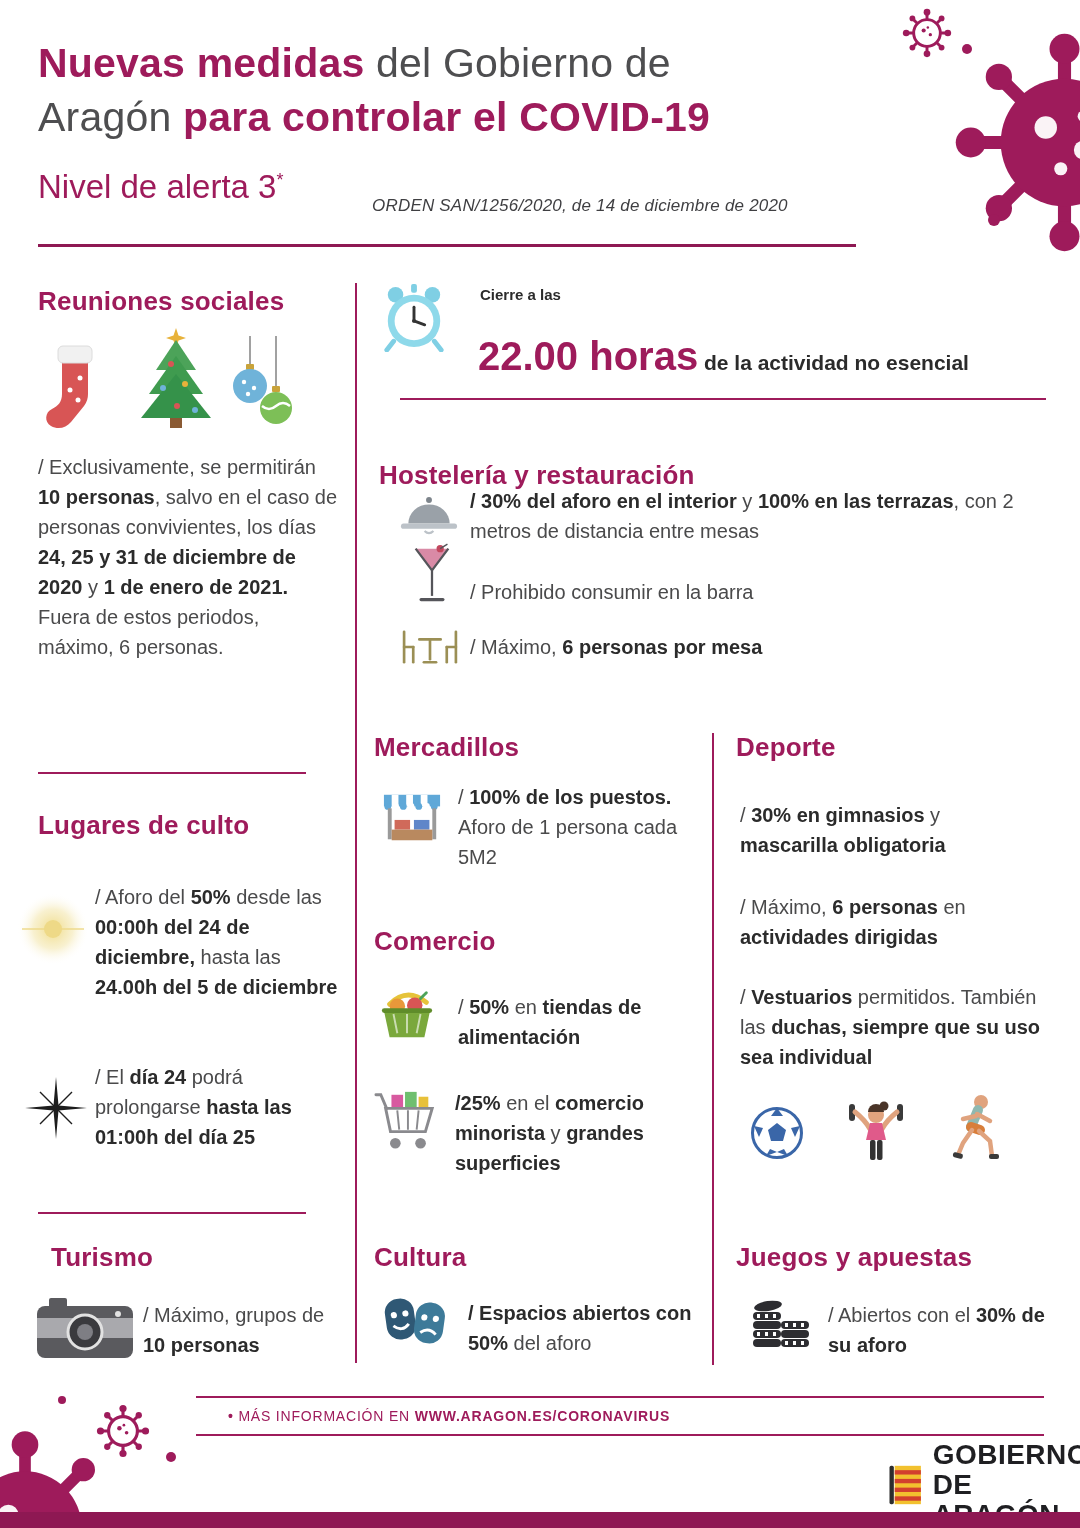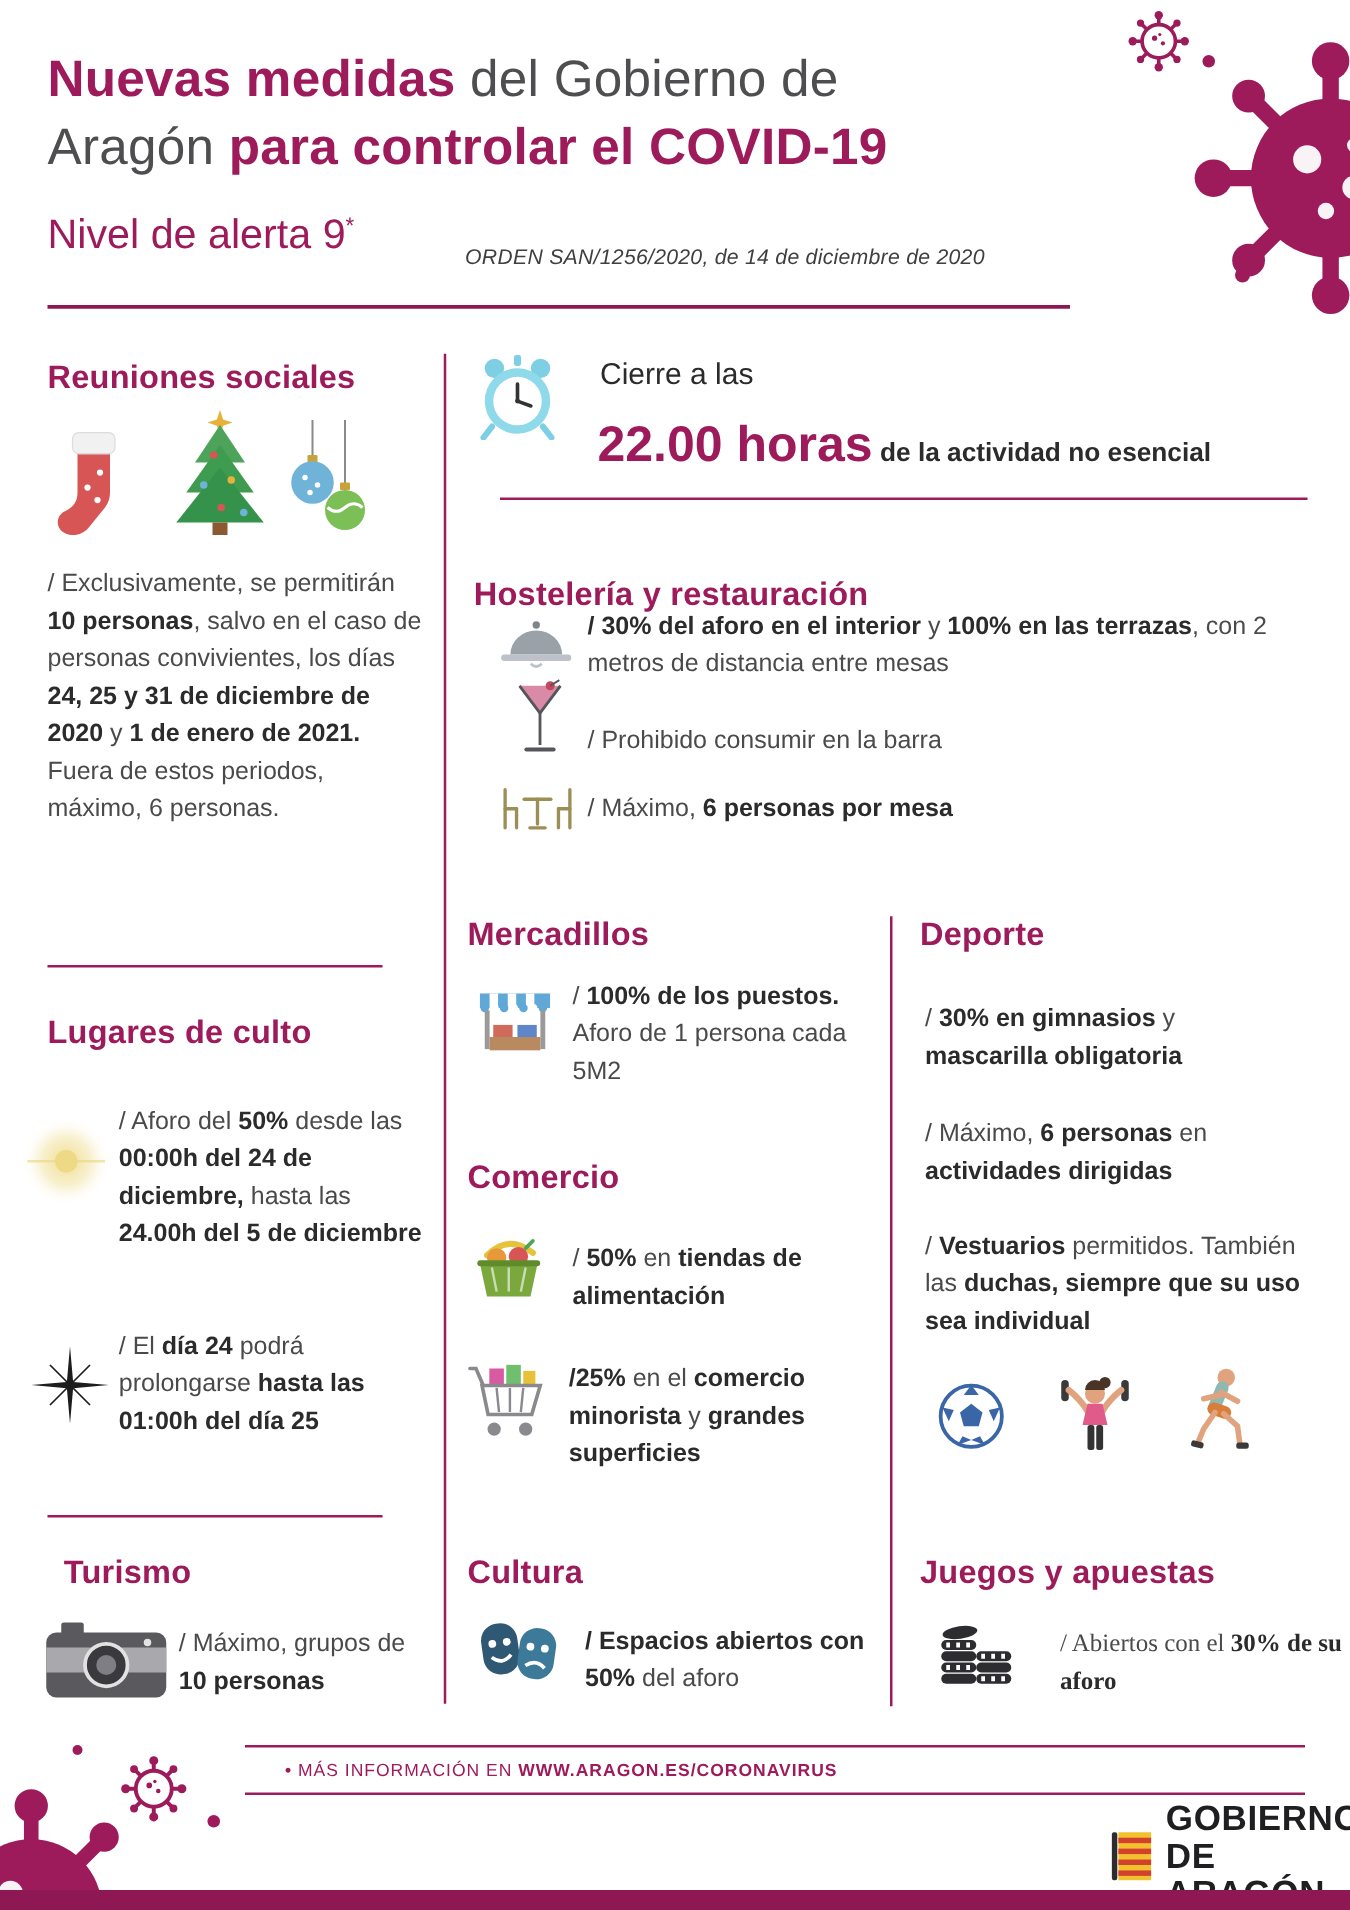--- a/index.html
+++ b/index.html
@@ -8,35 +8,35 @@
   .page { position:relative; width:1080px; height:1528px; background:#ffffff; overflow:hidden; }
   .abs { position:absolute; }
   .h { font-weight:700; color:var(--accent); font-size:26px; letter-spacing:.2px; }
   .p { color:var(--txt); font-size:20px; line-height:1.5; }
   .rb { font-weight:700; color:var(--bold); }
   .rule { background:var(--accent); }
   .title { font-size:41px; color:#4e4e50; letter-spacing:.2px; }
   .alert { font-size:33px; color:var(--accent); }
   .alert sup { font-size:18px; vertical-align:super; }
   .order { font-size:17px; font-style:italic; color:#3f3f42; letter-spacing:.2px; }
-  .cierre1 { font-size:24px; font-weight:400; color:var(--bold); }
+  .cierre1 { font-size:15px; font-weight:700; color:var(--bold); }
   .cierre-time { font-size:40px; font-weight:700; color:var(--accent); }
   .cierre-rest { font-size:21px; font-weight:700; color:var(--bold); }
   .finfo { font-size:14px; color:var(--accent); letter-spacing:.8px; }
   .logo-text { font-size:28px; font-weight:700; color:#1f1f22; line-height:1.08; letter-spacing:.5px; }
   svg { display:block; width:100%; height:100%; }
 </style>
 </head>
 <body>
 
 <div class="page">
 
   <div class="abs title" style="left:38px; top:40px;"><span class="rb" style="color: rgb(158, 27, 91);">Nuevas medidas</span><span> del Gobierno de</span></div>
   <div class="abs title" style="left:38px; top:94px;"><span>Aragón </span><span class="rb" style="color: rgb(158, 27, 91);">para controlar el COVID-19</span></div>
-  <div class="abs alert" style="left:38px; top:168px;"><span>Nivel de alerta 9</span><sup>*</sup></div>
+  <div class="abs alert" style="left:38px; top:168px;"><span>Nivel de alerta 3</span><sup>*</sup></div>
   <div class="abs order" style="left:372px; top:196px;">ORDEN SAN/1256/2020, de 14 de diciembre de 2020</div>
   <div class="abs" style="left:38px; top:244px; width:818px; height:3px; background:var(--accent-dark);"></div>
 
   <div class="abs" style="left:902px; top:8px; width:50px; height:50px;">
     <svg viewBox="0 0 120 120">
       <g stroke="#9e1b5b" stroke-width="7" stroke-linecap="round">
         <line x1="60" y1="60" x2="60" y2="10"></line>
           <line x1="60" y1="60" x2="60" y2="110"></line>
         <line x1="60" y1="60" x2="10" y2="60"></line>
           <line x1="60" y1="60" x2="110" y2="60"></line>
@@ -373,21 +373,21 @@
           <rect x="23" y="38" width="3" height="4"></rect>
         <rect x="35" y="29" width="3" height="4"></rect>
           <rect x="43" y="29" width="3" height="4"></rect>
           <rect x="51" y="29" width="3" height="4"></rect>
         <rect x="35" y="47" width="3" height="4"></rect>
           <rect x="43" y="47" width="3" height="4"></rect>
           <rect x="51" y="47" width="3" height="4"></rect>
       </g>
     </svg>
   </div>
-  <div class="abs p" style="left:848px; top:1300px; width:230px;font-family:Liberation Serif, serif;"><span>/ Abiertos con el </span><span class="rb">30% de su aforo</span></div>
+  <div class="abs p" style="left:828px; top:1300px; width:230px;"><span>/ Abiertos con el </span><span class="rb">30% de su aforo</span></div>
 
   <div class="abs rule" style="left:196px; top:1396px; width:848px; height:2px;"></div>
   <div class="abs finfo" style="left:228px; top:1408px;"><span class="rb" style="color: rgb(158, 27, 91);">•   </span><span>MÁS INFORMACIÓN EN </span><span class="rb" style="color: rgb(158, 27, 91);">WWW.ARAGON.ES/CORONAVIRUS</span></div>
   <div class="abs rule" style="left:196px; top:1434px; width:848px; height:2px;"></div>
 
   <div class="abs" style="left:96px; top:1404px; width:54px; height:54px;">
     <svg viewBox="0 0 120 120">
       <g stroke="#9e1b5b" stroke-width="7" stroke-linecap="round">
         <line x1="60" y1="60" x2="60" y2="10"></line>
           <line x1="60" y1="60" x2="60" y2="110"></line>

